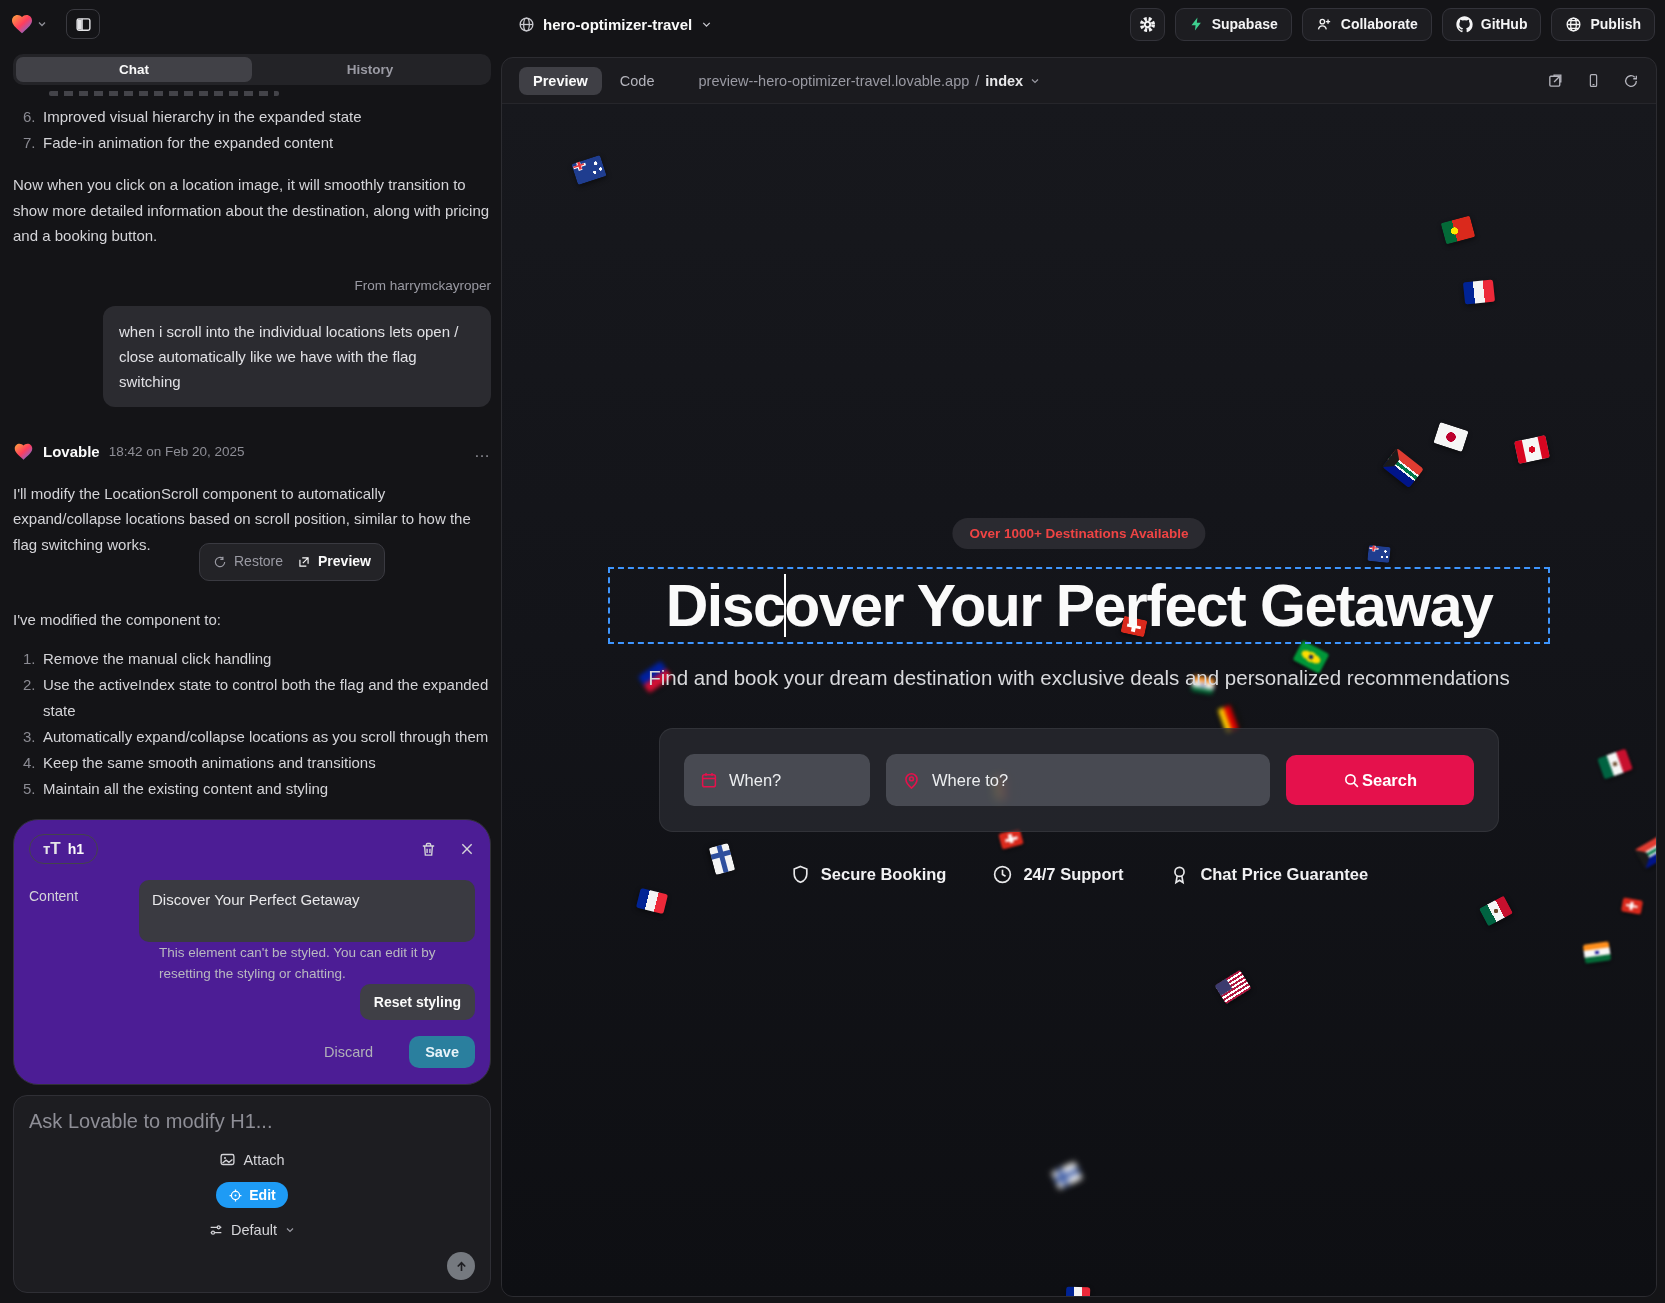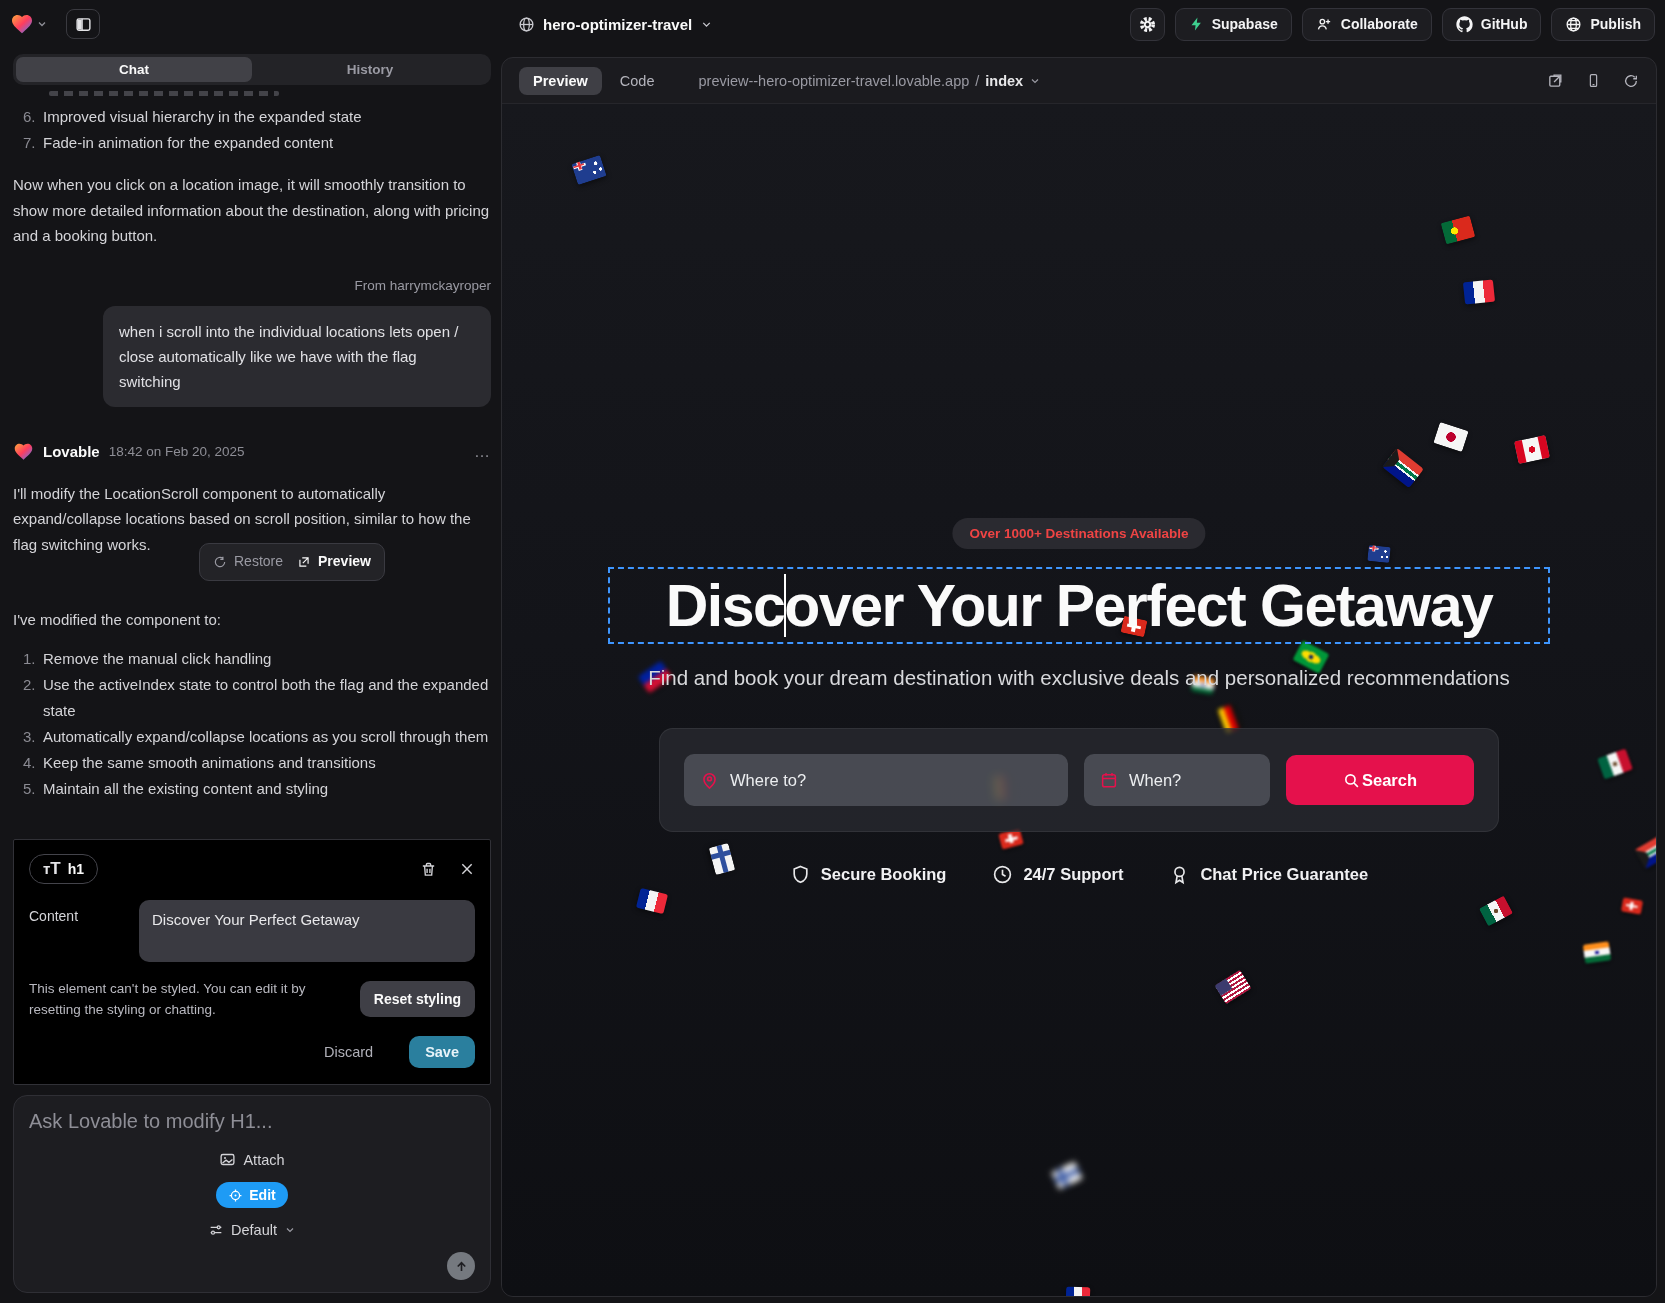--- a/index.html
+++ b/index.html
@@ -52,35 +52,35 @@
   .edit-card .sub { margin:6px 0 0 26px; color:#8e8e96; font-size:14px; }
   .rp-row { display:flex; margin-top:-14px; margin-left:186px; position:relative; }
   .rp-pill { display:flex; align-items:center; gap:14px; background:#232327; border:1px solid #3a3a41;
     border-radius:10px; padding:5px 13px; font-size:14px; }
   .rp-pill .restore { display:flex; align-items:center; gap:7px; color:#9a9aa3; cursor:pointer; }
   .rp-pill .prevw   { display:flex; align-items:center; gap:7px; color:#fafafa; font-weight:600; cursor:pointer; }
   .para3 { margin-top:26px; }
   .olist.bottom { margin-top:14px; }
 
   
-  .editor { flex:none; margin-top:auto; background:#000000; border:1px solid #313137;
-    border-radius:2px; padding:14px 15px 16px; }
+  .editor { flex:none; margin-top:auto; background:#4c1d95; border:1px solid #313137;
+    border-radius:25px; padding:14px 15px 16px; }
   .editor .top { display:flex; align-items:center; }
   .chip { display:flex; align-items:center; gap:7px; border:1px solid #44444b; border-radius:999px;
     padding:4px 13px; color:#fafafa; font-size:14px; font-weight:600; }
   .chip .tT { font-size:13px; letter-spacing:0; color:#e4e4e7; }
   .chip .tT b { font-size:15px; font-weight:600; }
   .editor .top .sp { margin-left:auto; display:flex; gap:22px; color:#d4d4d8; }
   .editor .top .ic { cursor:pointer; }
   .ed-row { display:flex; margin-top:16px; gap:14px; }
   .ed-row .lbl { width:96px; padding-top:8px; font-size:14px; color:#d4d4d8; }
   .ed-row textarea { flex:1; height:62px; background:#3a3a41; border:none; border-radius:10px;
     resize:none; color:#e8e8ea; font-size:15px; padding:11px 13px;
     font-family:"Liberation Sans",sans-serif; outline:none; }
-  .note-row { display:flex; margin-top:16px; align-items:center; }
+  .note-row { display:flex; align-items:flex-end;flex-direction:column; }
   .note { font-size:13.5px; color:#b9b9c0; line-height:21px; width:316px; }
   .reset-btn { margin-left:auto; background:#3f3f46; border:none; border-radius:10px;
     color:#fafafa; font-size:14px; font-weight:600; padding:10px 14px; cursor:pointer; }
   .act-row { display:flex; justify-content:flex-end; align-items:center; gap:36px; margin-top:16px; }
   .discard { color:#b0b0b8; font-size:14.5px; cursor:pointer; }
   .save-btn { border:none; border-radius:10px; padding:8px 16px; color:#e8f4f9;
     font-size:14.5px; font-weight:600; cursor:pointer; }
 
   
   .prompt { flex:none; margin-top:10px; background:#1d1d21; border:1px solid #2f2f35;
@@ -513,37 +513,37 @@
       <div class="hero-badge">Over 1000+ Destinations Available</div>
 
       <div class="sel-box">
         <div class="hero-h1">Discover Your Perfect Getaway</div>
         <div class="caret"></div>
       </div>
 
       <div class="hero-sub">Find and book your dream destination with exclusive deals and personalized recommendations</div>
 
       <div class="searchbar">
+        <div class="s-input s-when">
+          <span>
+            <svg width="18" height="18" viewBox="0 0 24 24" fill="none" stroke="#e5114c" stroke-width="2">
+              <rect x="3.5" y="5" width="17" height="16" rx="2.5"></rect>
+                <path d="M3.5 10h17M8 2.8V6.2M16 2.8V6.2"></path>
+            </svg>
+          </span>
+          <span>When?</span>
+        </div>
         <div class="s-input s-where">
           <span>
             <svg width="19" height="19" viewBox="0 0 24 24" fill="none" stroke="#e5114c" stroke-width="2">
               <path d="M12 21.5s-7-5.8-7-11a7 7 0 1 1 14 0c0 5.2-7 11-7 11z"></path>
                 <circle cx="12" cy="10" r="2.4"></circle>
             </svg>
           </span>
           <span>Where to?</span>
-        </div>
-        <div class="s-input s-when">
-          <span>
-            <svg width="18" height="18" viewBox="0 0 24 24" fill="none" stroke="#e5114c" stroke-width="2">
-              <rect x="3.5" y="5" width="17" height="16" rx="2.5"></rect>
-                <path d="M3.5 10h17M8 2.8V6.2M16 2.8V6.2"></path>
-            </svg>
-          </span>
-          <span>When?</span>
         </div>
         <button class="s-btn" id="search-btn" style="background: rgb(229, 17, 76);">
           <span>
             <svg width="17" height="17" viewBox="0 0 24 24" fill="none" stroke="#fff" stroke-width="2.3">
                 <circle cx="10.5" cy="10.5" r="6.5"></circle>
                 <path d="M15.5 15.5L21 21"></path>
               </svg>
           </span>
           <span>Search</span>
         </button>

